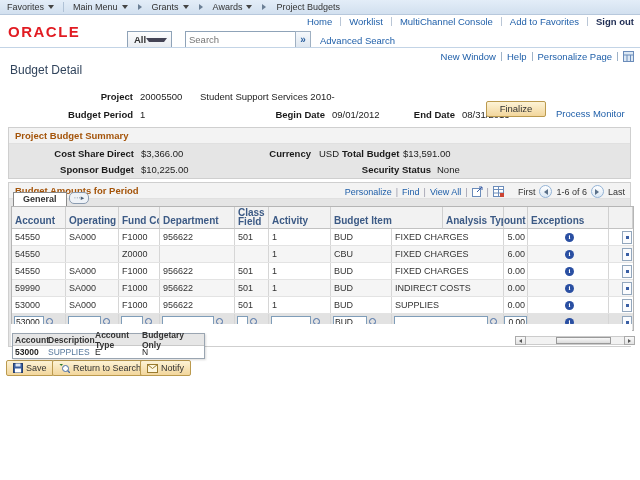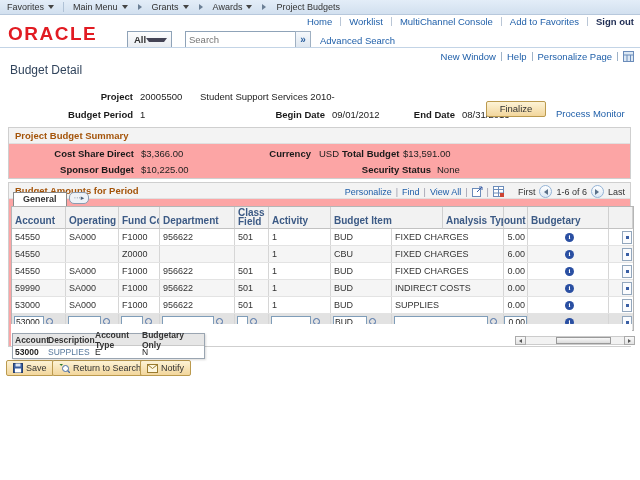--- a/index.html
+++ b/index.html
@@ -12,21 +12,21 @@
   .crumbbar{position:absolute;left:0;top:0;width:640px;height:14px;
     background:linear-gradient(#e3edf8,#d2e0ef);border-bottom:1px solid #b7c8dc;
     display:flex;align-items:center;font-size:9px;color:#333;}
   .crumb{display:flex;align-items:center;padding:0 7px;height:100%;cursor:pointer;white-space:nowrap;}
   .caret{width:0;height:0;border-left:3px solid transparent;border-right:3px solid transparent;
     border-top:4px solid #444;margin-left:4px;}
   .crumbsep{width:0;height:0;border-top:3px solid transparent;border-bottom:3px solid transparent;
     border-left:4px solid #6b7f95;margin:0 3px;}
   .vline{width:1px;height:10px;background:#b0c2d6;margin:0 2px;}
   
-  .logo{position:absolute;left:8px;top:23px;font-size:19px;font-weight:bold;color:#e11b22;
+  .logo{position:absolute;left:8px;top:23px;font-size:15px;font-weight:bold;color:#e11b22;
     letter-spacing:1.5px;}
   .toplinks{position:absolute;right:6px;top:16px;display:flex;align-items:center;font-size:9.5px;}
   .toplinks .vsep{width:1px;height:9px;background:#b9c6d6;margin:0 8px;}
   .signout{color:#1d2b52;font-weight:bold;cursor:pointer;}
   .scopebox{position:absolute;left:127px;top:31px;width:45px;height:17px;border:1px solid #8fa3b8;
     background:linear-gradient(#fdfdfd,#e9edf2);display:flex;align-items:center;cursor:pointer;box-sizing:border-box;}
   .scopebox span{flex:1;padding-left:6px;font-weight:bold;font-size:9.5px;color:#333;}
   .scaret{width:0;height:0;border-left:3.5px solid transparent;border-right:3.5px solid transparent;
     border-top:4px solid #445;margin-right:4px;}
   .searchinput{position:absolute;left:173px;top:31px;width:121px;height:17px;border:1px solid #8fa3b8;
@@ -39,21 +39,21 @@
   .pagelinks{position:absolute;right:6px;top:51px;display:flex;align-items:center;font-size:9.5px;}
   .pagelinks .vsep{width:1px;height:9px;background:#9fb3c8;margin:0 5px;}
   
   .ptitle{position:absolute;left:10px;top:63px;font-size:12px;color:#31445c;}
   .flabel{position:absolute;font-weight:bold;color:#1a1a1a;text-align:right;white-space:nowrap;}
   .fvalue{position:absolute;color:#222;white-space:nowrap;}
   .finalize{position:absolute;left:486px;top:101px;width:60px;height:16px;
     background:linear-gradient(#fdf3d6,#f2d69c);border:1px solid #bb9a4e;border-radius:2px;
     font-size:9.5px;color:#333;text-align:center;line-height:14px;cursor:pointer;box-sizing:border-box;}
   
-  .gbox{position:absolute;border:1px solid #cfcfcf;background:#fca5a5;box-sizing:border-box;}
+  .gbox{position:absolute;border:1px solid #cfcfcf;background:#e5e5e5;box-sizing:border-box;}
   .gboxhead{position:absolute;left:0;top:0;right:0;height:15px;background:#f3f3f3;
     border-bottom:1px solid #e0e0e0;}
   .gboxtitle{position:absolute;left:6px;top:2px;font-weight:bold;font-size:9.5px;color:#a4540a;white-space:nowrap;}
   
   .gtoolbar{position:absolute;right:5px;top:2px;display:flex;align-items:center;font-size:9px;gap:4px;white-space:nowrap;}
   .tsep{color:#99a;}
   .pgcirc{width:11px;height:11px;border-radius:50%;border:1px solid #94b3d6;
     background:linear-gradient(#ffffff,#dce8f4);display:inline-flex;align-items:center;justify-content:center;cursor:pointer;}
   .tri-l{width:0;height:0;border-top:3px solid transparent;border-bottom:3px solid transparent;border-right:4px solid #5a7089;}
   .tri-r{width:0;height:0;border-top:3px solid transparent;border-bottom:3px solid transparent;border-left:4px solid #5a7089;}
@@ -270,21 +270,21 @@
       <div class="grow ghead">
         <div class="gc c0">Account</div>
         <div class="gc c1">Operating Unit</div>
         <div class="gc c2">Fund Code</div>
         <div class="gc c3">Department</div>
         <div class="gc c4 wrap">Class Field</div>
         <div class="gc c5">Activity</div>
         <div class="gc c7">Budget Item</div>
         <div class="gc c6">Analysis Type</div>
         <div class="gc c8">ount</div>
-        <div class="gc c9" style="justify-content:flex-start;">Budgetary</div>
+        <div class="gc c9" style="justify-content:flex-start;">Exceptions</div>
         <div class="gc c10"></div>
       </div>
 
       <div class="grow">
         <div class="gc c0">54550</div>
         <div class="gc c1">SA000</div>
         <div class="gc c2">F1000</div>
         <div class="gc c3">956622</div>
         <div class="gc c4">501</div>
         <div class="gc c5">1</div>

